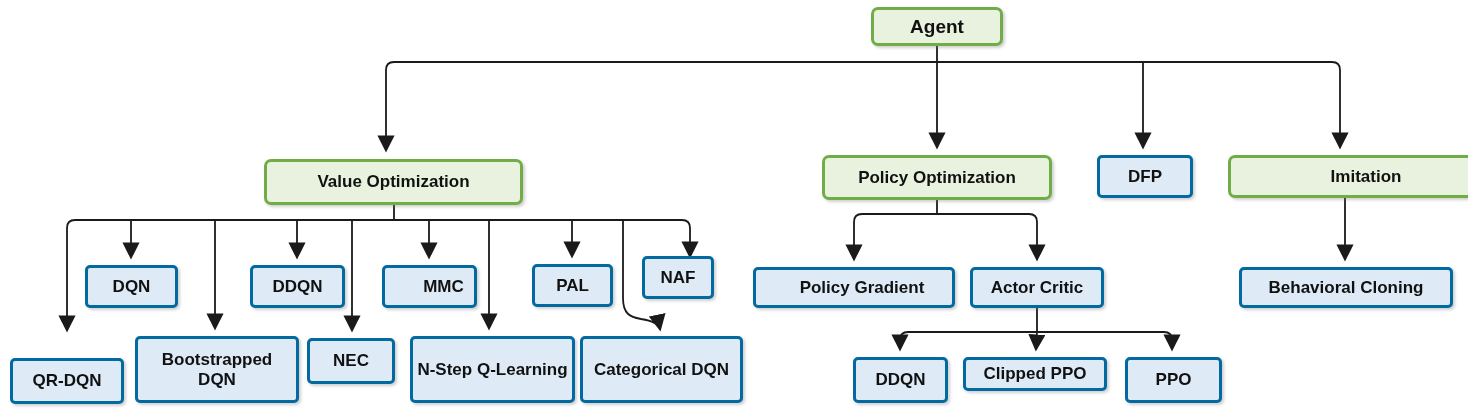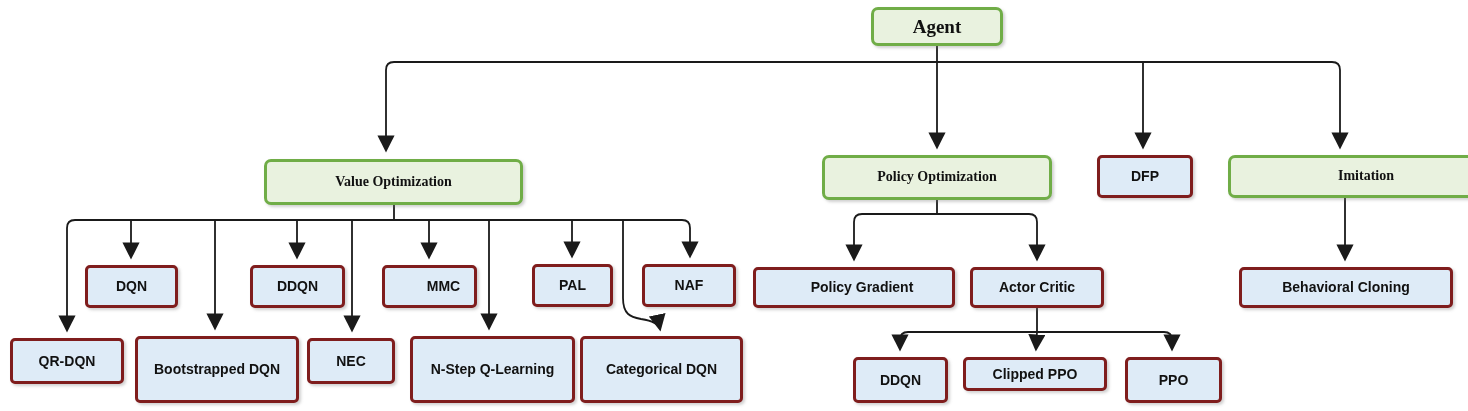--- a/index.html
+++ b/index.html
@@ -9,43 +9,43 @@
     background:#ffffff;
     font-family:"Liberation Sans", sans-serif;
     overflow:hidden;
   }
   #wires{position:absolute;left:0;top:0;width:1468px;height:411px;}
   .node{
     position:absolute;
     display:flex;align-items:center;justify-content:center;
     text-align:center;
     font-weight:bold;
-    font-size:14px;
+    font-size:17px;
     line-height:1.15;
     color:#111111;
     box-sizing:border-box;
     border-radius:5px;
     box-shadow:2px 2px 3px rgba(120,120,120,0.35);
     padding:2px 4px;
   }
-  .green{background:#E9F2DF;border:3px solid #70AD47;border-radius:7px;font-family:Liberation Serif, serif;}
-  .blue{background:#DEEBF7;border:3px solid #7f1d1d;}
+  .green{background:#E9F2DF;border:3px solid #70AD47;border-radius:7px;}
+  .blue{background:#DEEBF7;border:3px solid #0369a1;}
 
   
   #n-agent{left:871px;top:7px;width:132px;height:39px;font-size:19px;}
   #n-value-optimization{left:264px;top:159px;width:259px;height:46px;}
   #n-policy-optimization{left:822px;top:155px;width:230px;height:45px;}
   #n-dfp{left:1097px;top:155px;width:96px;height:43px;}
   #n-imitation{left:1228px;top:155px;width:276px;height:43px;}
   #n-dqn{left:85px;top:265px;width:93px;height:43px;}
   #n-ddqn{left:250px;top:265px;width:95px;height:43px;}
   #n-mmc{left:382px;top:265px;width:95px;height:43px;padding-left:32px;}
   #n-pal{left:532px;top:264px;width:81px;height:43px;}
-  #n-naf{left:642px;top:264px;width:94px;height:43px;}
-  #n-qr-dqn{left:10px;top:338px;width:114px;height:46px;}
+  #n-naf{left:642px;top:256px;width:72px;height:43px;}
+  #n-qr-dqn{left:10px;top:358px;width:114px;height:46px;}
   #n-bootstrapped-dqn{left:135px;top:336px;width:164px;height:67px;}
   #n-nec{left:307px;top:338px;width:88px;height:46px;}
   #n-n-step-q-learning{left:410px;top:336px;width:165px;height:67px;}
   #n-categorical-dqn{left:580px;top:336px;width:163px;height:67px;}
   #n-policy-gradient{left:753px;top:267px;width:202px;height:41px;padding-left:20px;}
   #n-actor-critic{left:970px;top:267px;width:134px;height:41px;}
   #n-ddpg{left:853px;top:357px;width:95px;height:46px;}
   #n-clipped-ppo{left:963px;top:357px;width:144px;height:34px;}
   #n-ppo{left:1125px;top:357px;width:97px;height:46px;}
   #n-behavioral-cloning{left:1239px;top:267px;width:214px;height:41px;}

